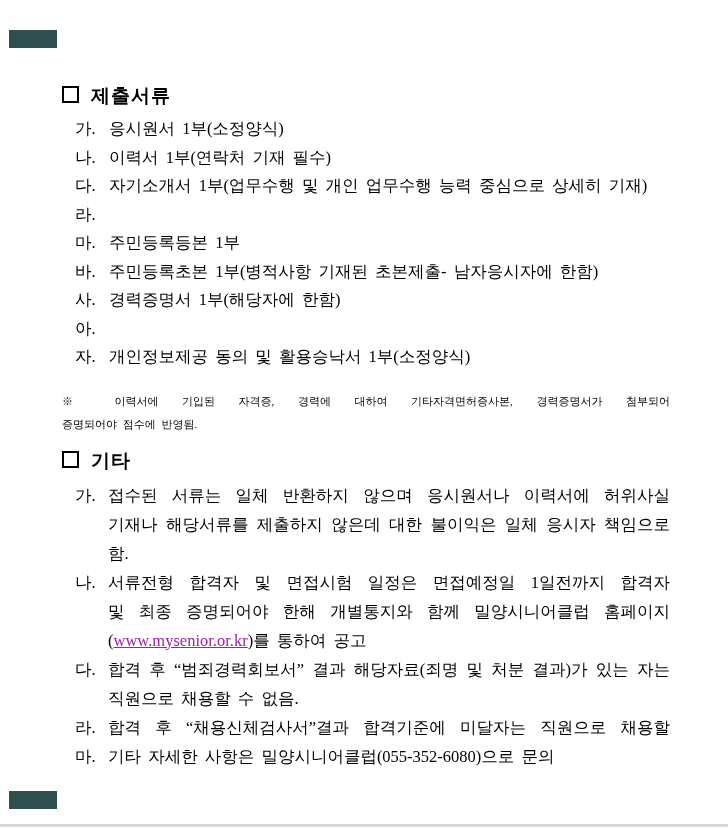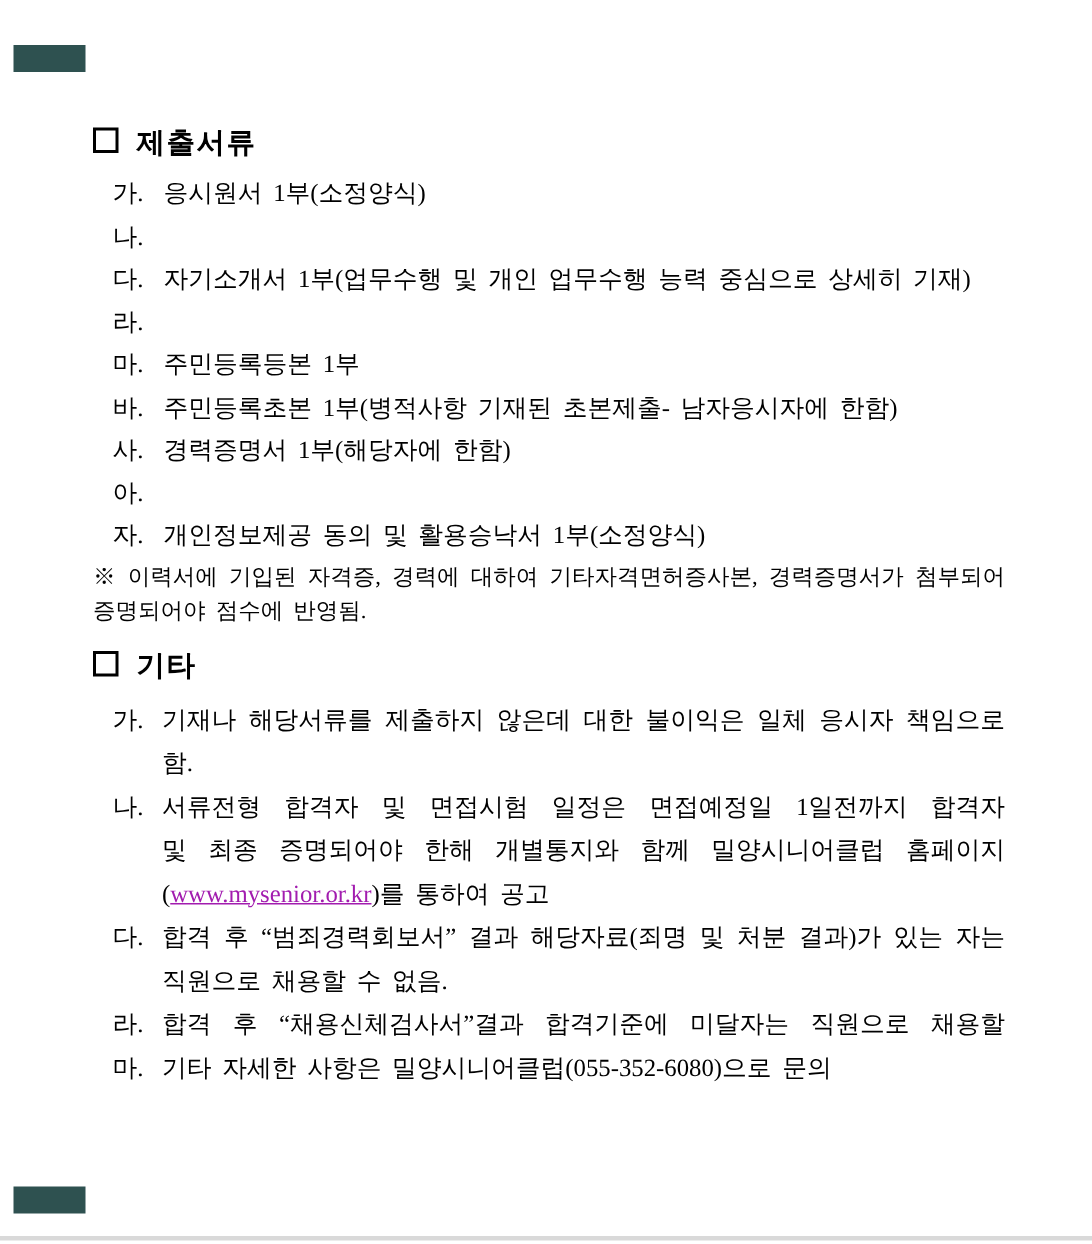--- a/index.html
+++ b/index.html
@@ -37,21 +37,21 @@
   }
   .heading.h2 { margin-top: 12px; }
 
   .s1-list { margin-top: 7px; margin-left: 13px; }
   .s1-item {
     display: flex; font-size: 16.5px; line-height: 28.5px;
     word-spacing: 3px; white-space: nowrap;
   }
   .s1-item .marker { flex: none; width: 34px; }
 
-  .note { margin-top: 2px; font-size: 15px; line-height: 23.5px; word-spacing: 3px; }
+  .note { margin-top: 18px; font-size: 11px; line-height: 23.5px; word-spacing: 3px; }
   .note .note-line.j { text-align: justify; text-align-last: justify; }
 
   .s2-list { margin-top: 8px; margin-left: 13px; font-size: 16.5px; }
   .s2-item { display: flex; }
   .s2-item .marker { flex: none; width: 33px; line-height: 29px; }
   .s2-item .content { flex: 1 1 auto; min-width: 0; }
   .line { line-height: 29px; word-spacing: 3px; }
   .line.j { text-align: justify; text-align-last: justify; }
 
   .url { color: #a21caf; text-decoration: underline; cursor: pointer; text-align: right; }
@@ -69,20 +69,21 @@
       <span class="chk"></span><span>제출서류</span>
     </div>
 
     <div class="s1-list">
       <div class="s1-item">
         <span class="marker">가.</span>
         <span class="txt">응시원서 1부(소정양식)</span>
       </div>
       <div class="s1-item">
         <span class="marker">나.</span>
+        <span class="txt">이력서 1부(연락처 기재 필수)</span>
       </div>
       <div class="s1-item">
         <span class="marker">다.</span>
         <span class="txt">자기소개서 1부(업무수행 및 개인 업무수행 능력 중심으로 상세히 기재)</span>
       </div>
       <div class="s1-item">
         <span class="marker">라.</span>
       </div>
       <div class="s1-item">
         <span class="marker">마.</span>
@@ -112,20 +113,21 @@
 
     <div class="heading h2">
       <span class="chk"></span><span>기타</span>
     </div>
 
     <div class="s2-list">
 
       <div class="s2-item">
         <span class="marker">가.</span>
         <div class="content">
+          <div class="line j">접수된 서류는 일체 반환하지 않으며 응시원서나 이력서에 허위사실</div>
           <div class="line j">기재나 해당서류를 제출하지 않은데 대한 불이익은 일체 응시자 책임으로 함.</div>
         </div>
       </div>
 
       <div class="s2-item">
         <span class="marker">나.</span>
         <div class="content">
           <div class="line j">서류전형 합격자 및 면접시험 일정은 면접예정일 1일전까지 합격자</div>
           <div class="line j">및 최종 증명되어야 한해 개별통지와 함께 밀양시니어클럽 홈페이지</div>
           <div class="line">

